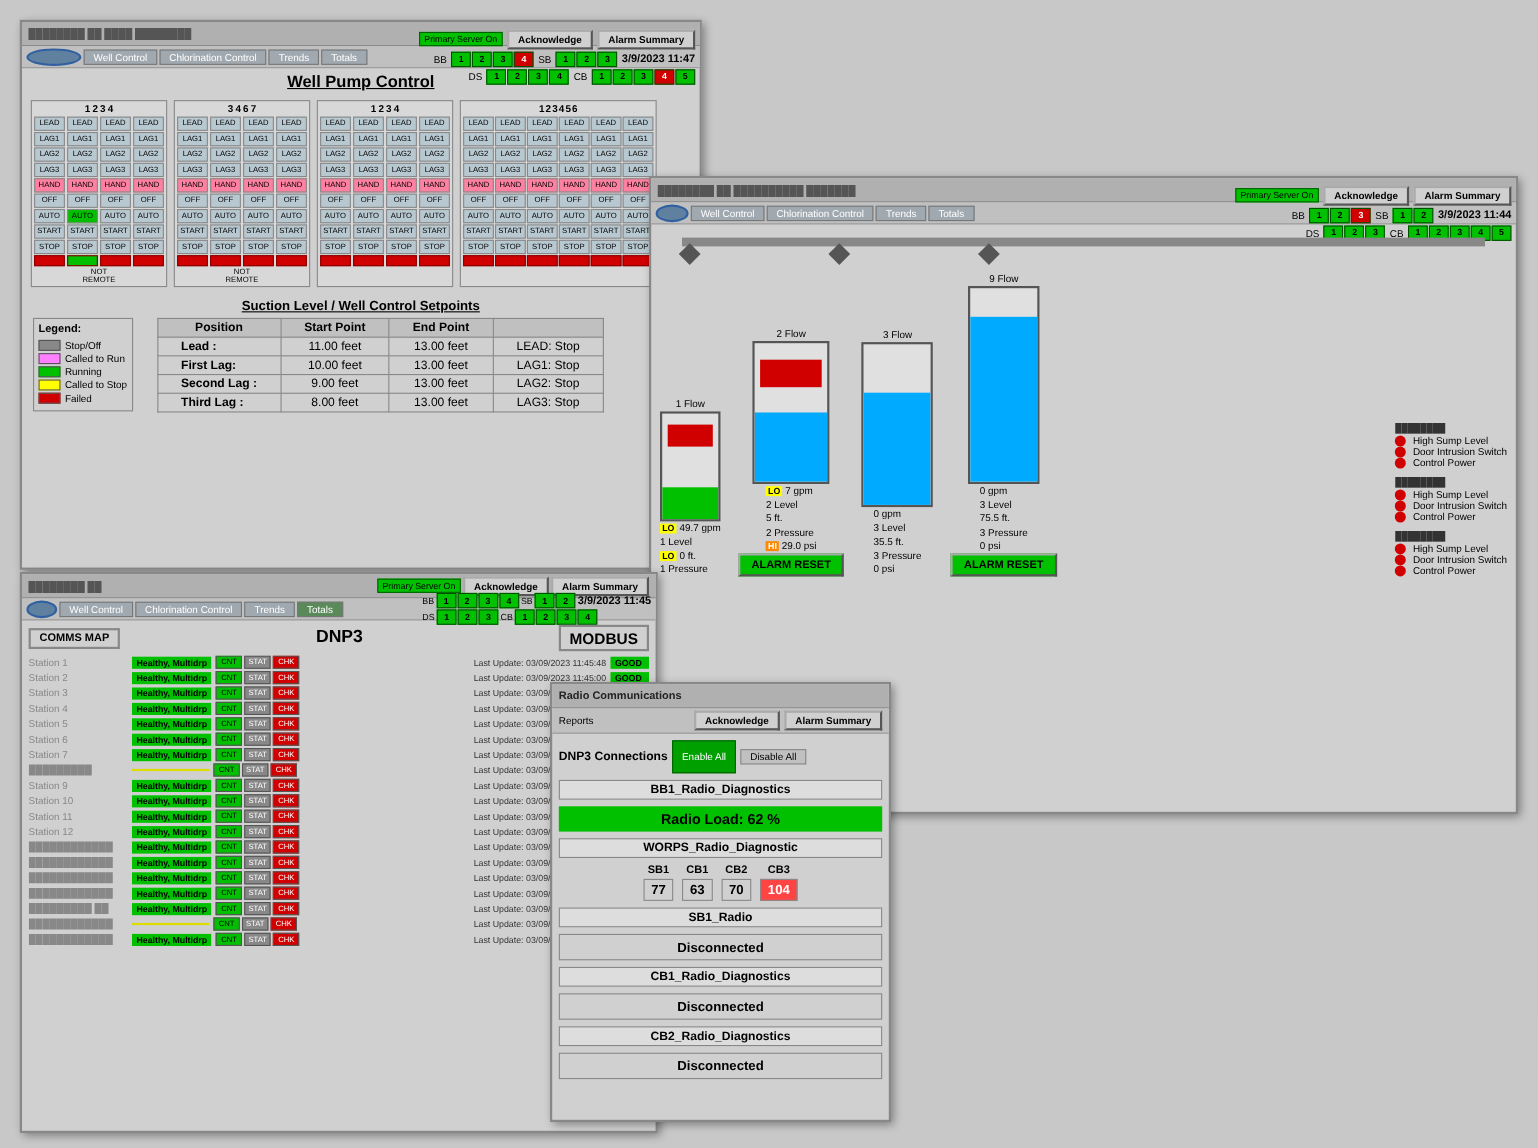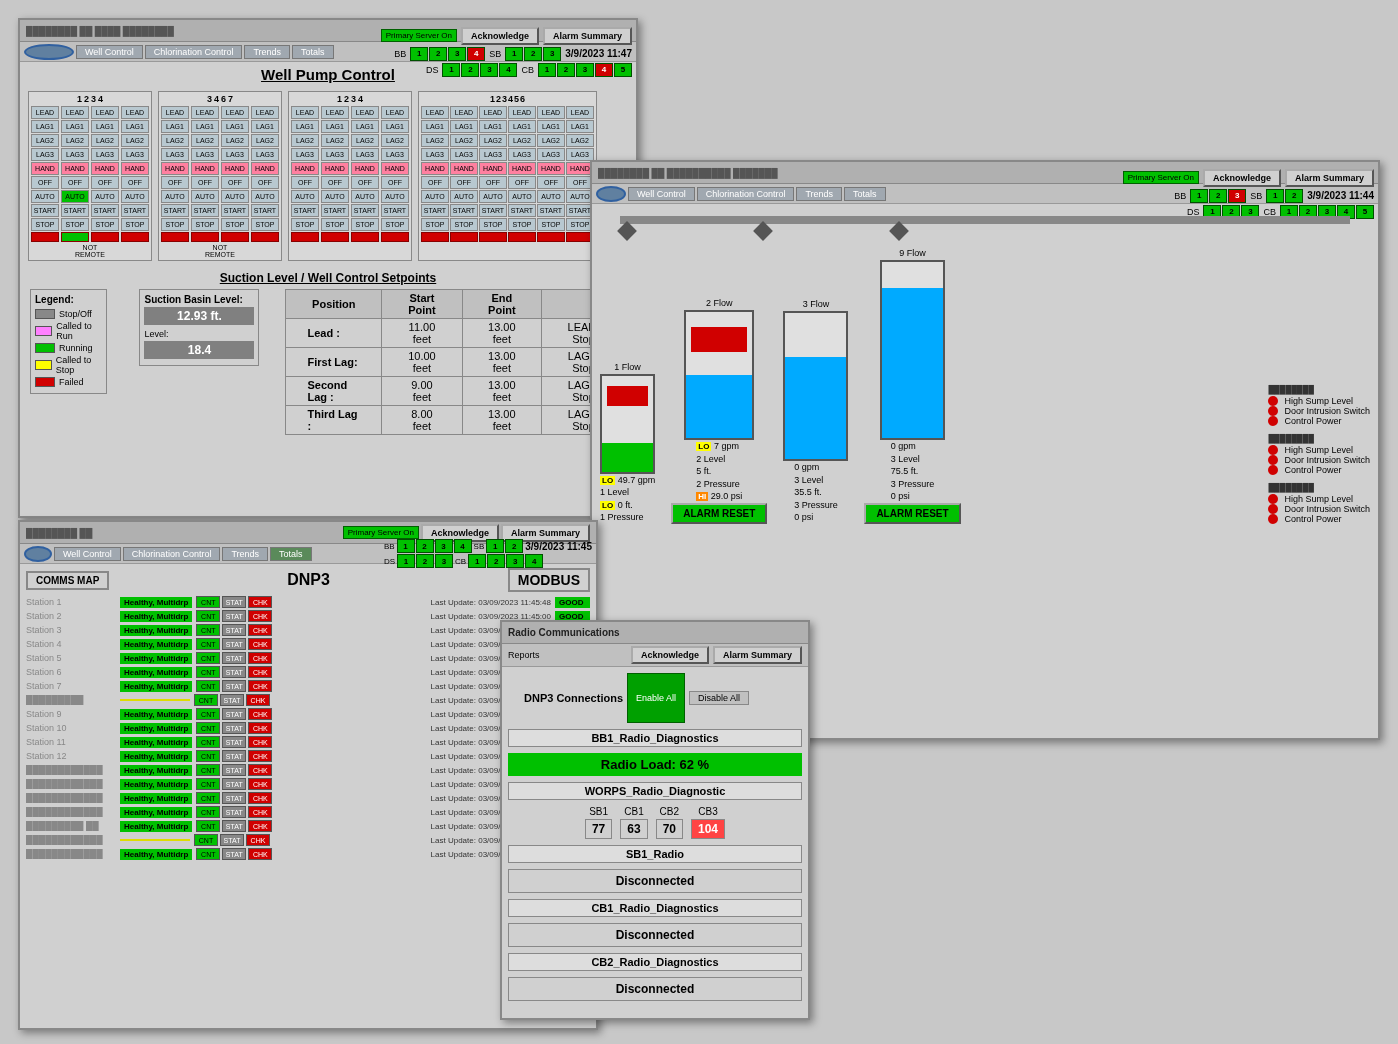--- a/index.html
+++ b/index.html
@@ -315,43 +315,43 @@
       justify-content: center;
       margin-bottom: 6px;
       font-size: 11px;
     }
     .signal-item {
       display: flex;
       flex-direction: column;
       align-items: center;
       gap: 2px;
     }
-    .signal-label { font-size: 10px; font-weight: normal; }
+    .signal-label { font-size: 10px; font-weight: bold; }
     .signal-val {
       background: #d0d0d0;
       border: 1px solid #888;
       padding: 2px 6px;
       font-size: 12px;
       font-weight: bold;
     }
     .signal-val.red { background: #ff4444; color: #fff; }
 
     
     .dnp3-conn-header {
       display: flex;
       align-items: center;
       gap: 4px;
       margin-bottom: 6px;
     }
-    .dnp3-conn-label { font-size: 11px; font-weight: bold; margin-left: 16px; }
+    .dnp3-conn-label { font-size: 11px; font-weight: bold; }
     .btn-enable {
       background: #00a000;
       color: #fff;
       border: 1px solid #006000;
-      padding: 19px 8px;
+      padding: 9px 8px;
       font-size: 9px;
       cursor: pointer;
     }
     .btn-disable {
       background: #c0c0c0;
       border: 1px solid #888;
       padding: 1px 8px;
       font-size: 9px;
       cursor: pointer;
     }
@@ -707,21 +707,21 @@
           <div class="pump-tag">START</div>
           <div class="pump-tag">STOP</div>
           <div class="pump-indicator"></div>
         </div>
       </div>
     </div>
   </div>
 
   <div class="setpoints-section">
     <div class="setpoints-title">Suction Level / Well Control Setpoints</div>
-    <div style="display:flex;gap:26px;align-items:flex-start;">
+    <div style="display:flex;gap:16px;align-items:flex-start;">
 
       <div class="legend">
         <div style="font-weight:bold;font-size:10px;margin-bottom:4px;">Legend:</div>
         <div class="legend-row">
             <div class="legend-color" style="background:#888;"></div>
             <span>Stop/Off</span>
           </div>
         <div class="legend-row">
             <div class="legend-color" style="background:#ff80ff;"></div>
             <span>Called to Run</span>
@@ -733,26 +733,20 @@
         <div class="legend-row">
             <div class="legend-color" style="background:#ffff00;"></div>
             <span>Called to Stop</span>
           </div>
         <div class="legend-row">
             <div class="legend-color" style="background:#d00000;"></div>
             <span>Failed</span>
           </div>
       </div>
 
-      <div class="suction-basin">
-        <div style="font-weight:bold;font-size:10px;">Suction Basin Level:</div>
-        <div class="basin-value">12.93 ft.</div>
-        <div style="font-size:9px;margin-top:4px;">Level:</div>
-        <div class="basin-value">18.4</div>
-      </div>
 
       <div>
         <table class="setpoints-table">
           <thead>
             <tr>
               <th>Position</th>
               <th>Start Point</th>
               <th>End Point</th>
               <th></th>
             </tr>

